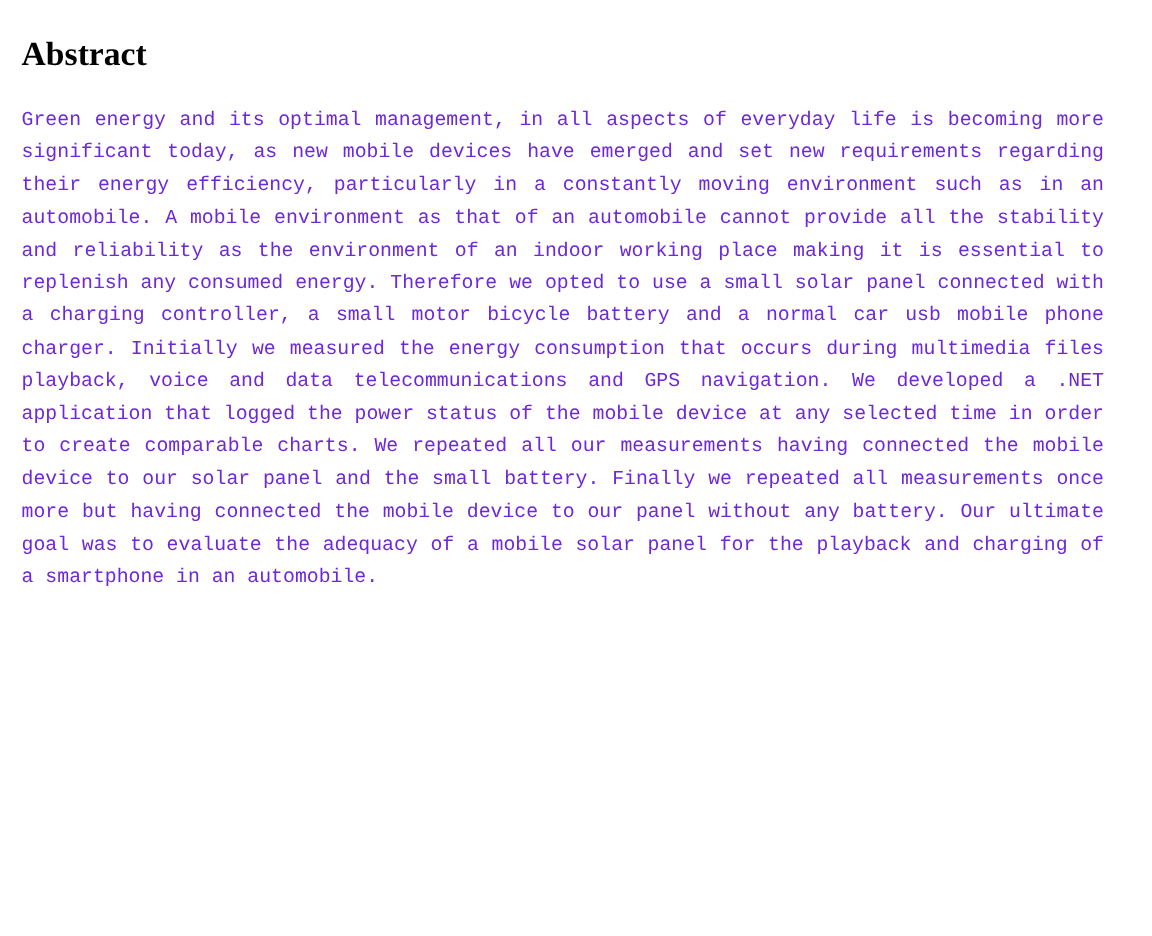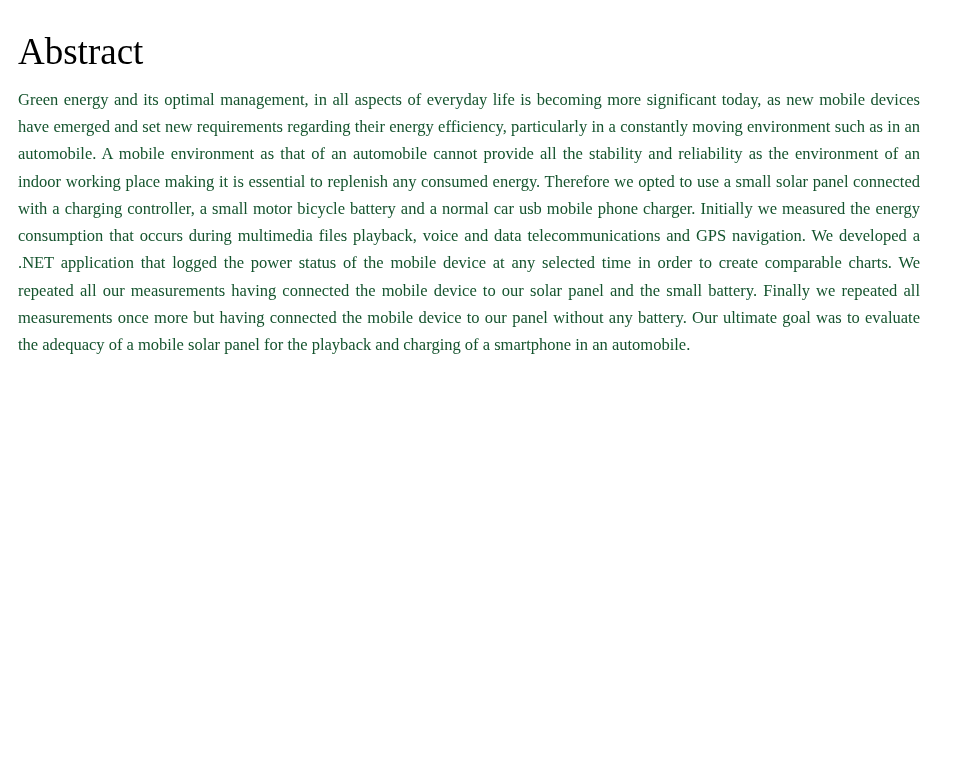--- a/index.html
+++ b/index.html
@@ -10,33 +10,33 @@
 
     body {
       background: #ffffff;
       font-family: "Times New Roman", Times, serif;
       width: 960px;
       min-height: 780px;
       padding: 30px 40px 30px 18px;
     }
 
     .abstract-title {
-      font-size: 37px;
-      font-weight: normal;
+      font-size: 28px;
+      font-weight: bold;
       color: #000000;
-      margin-bottom: 13px;
+      margin-bottom: 24px;
       font-family: "Times New Roman", Times, serif;
     }
 
     .abstract-body {
       font-size: 16.5px;
       line-height: 1.65;
-      color: #14532d;
+      color: #6d28d9;
       text-align: justify;
-      font-family: Liberation Serif, serif;
+      font-family: Liberation Mono, monospace;
     }
 
     .abstract-body p {
       margin-bottom: 0;
     }
   </style>
 </head>
 <body>
 
 <h1 class="abstract-title">Abstract</h1>

